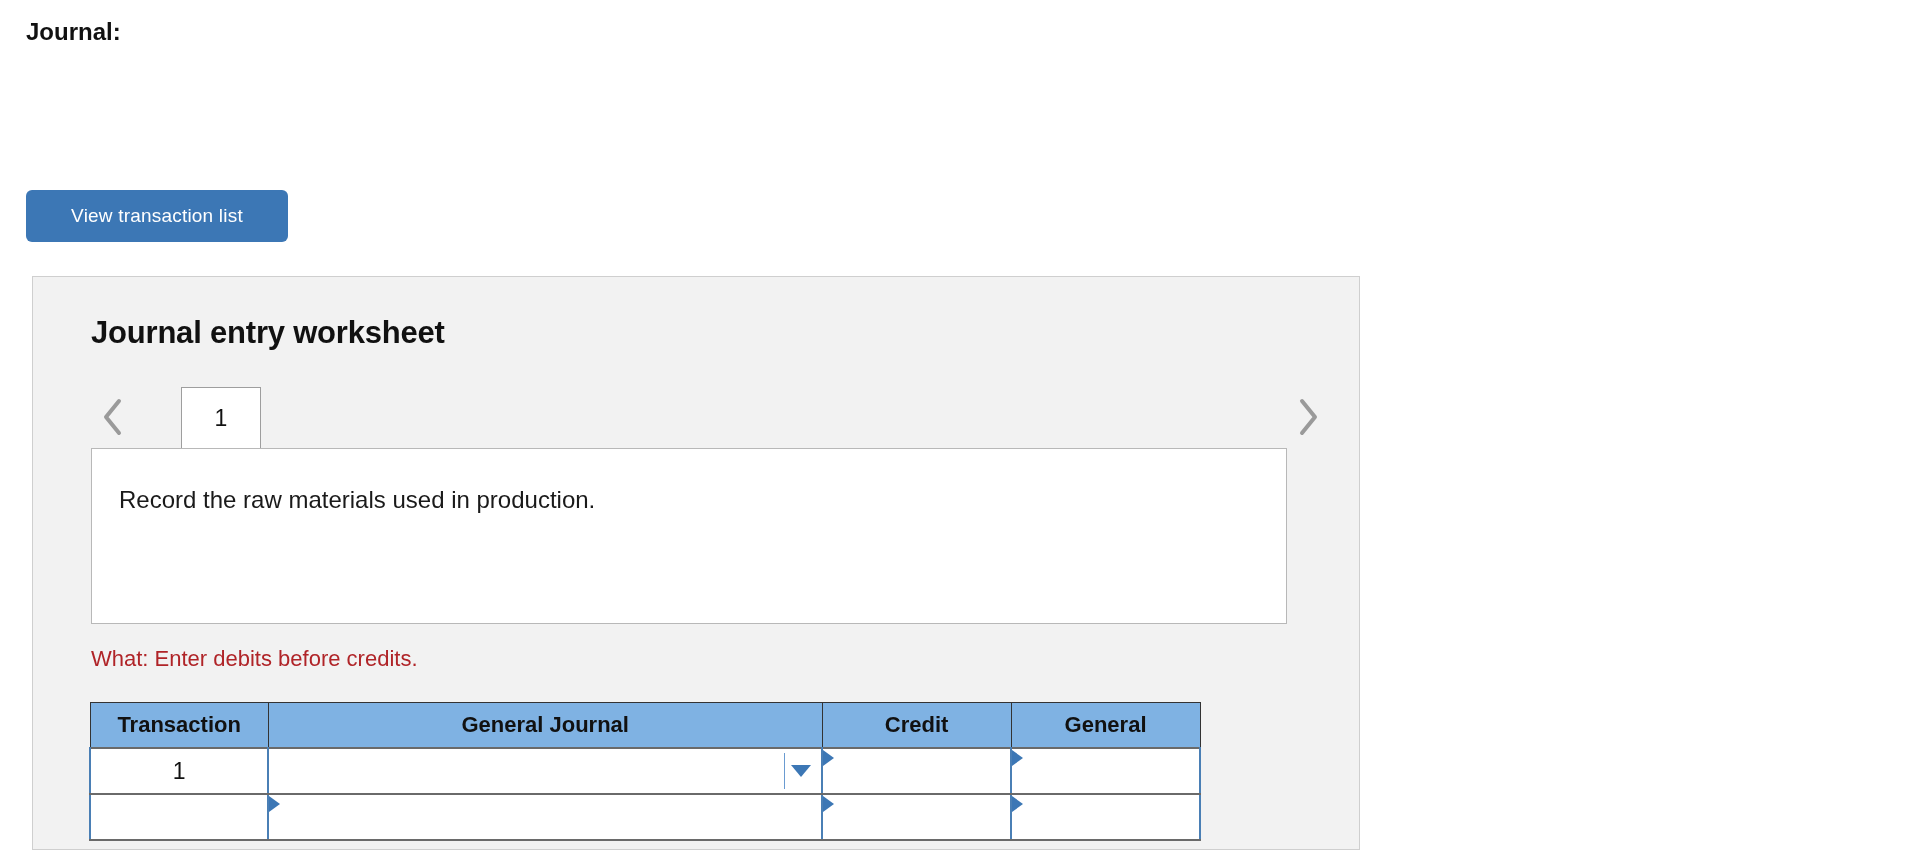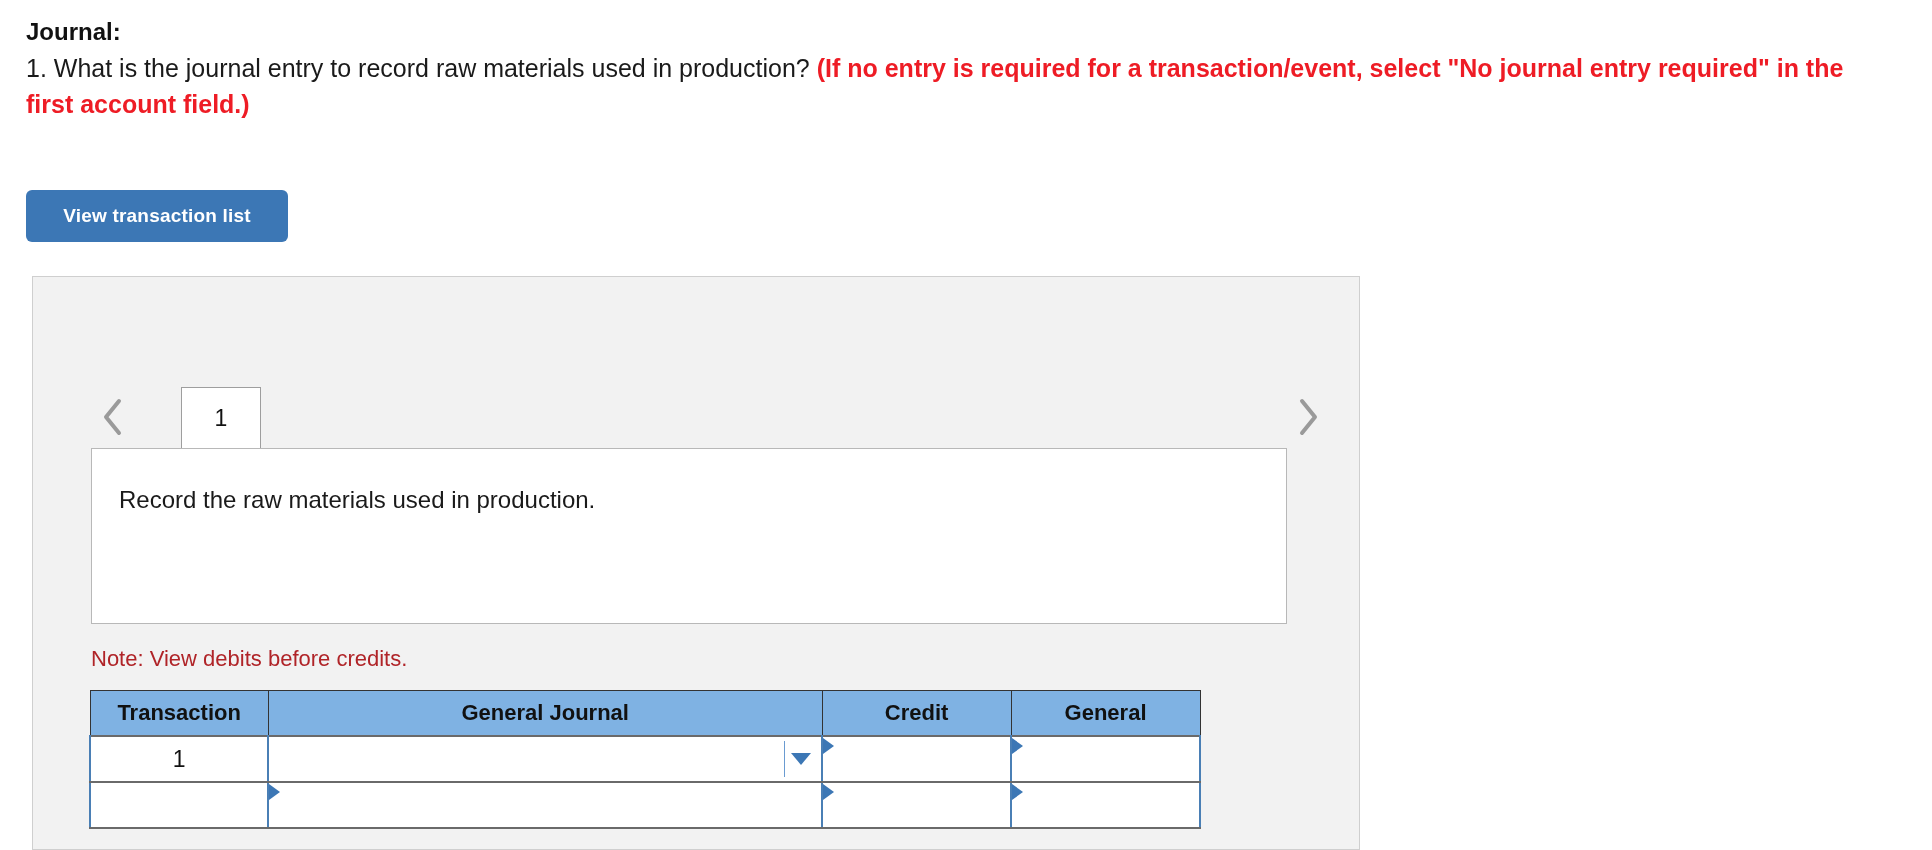--- a/index.html
+++ b/index.html
@@ -46,21 +46,21 @@
     left: 26px;
     top: 190px;
     width: 262px;
     height: 52px;
     background: #3c77b5;
     border: none;
     border-radius: 6px;
     color: #ffffff;
     font-family: "Liberation Sans", sans-serif;
     font-size: 19px;
-    font-weight: bold;
+    font-weight: normal;
     letter-spacing: 0.2px;
     cursor: pointer;
     padding: 0;
   }
 
   
   #worksheet-panel {
     position: absolute;
     left: 32px;
     top: 276px;
@@ -144,21 +144,21 @@
     left: 58px;
     top: 369px;
     font-size: 22px;
     color: #b02428;
   }
 
   
   #journal-table {
     position: absolute;
     left: 56px;
-    top: 413px;
+    top: 425px;
     width: 1112px;
   }
   #journal-table table {
     border-collapse: collapse;
     table-layout: fixed;
     width: 1112px;
   }
   #journal-table th {
     background: #7fb2e3;
     border: 1px solid #333333;
@@ -229,27 +229,27 @@
     bottom: 4px;
     width: 1px;
     background: #6a9bd1;
   }
 </style>
 </head>
 <body>
 
 <div id="question-block">
   <div class="req-label">Journal:</div>
-  <div class="req-body"><span>1. What is the journal entry to record raw materials used in production? </span><span class="req-emph">(If no entry is required for a transaction/event, select "No journal entry required" in the first account field.)</span></div>
 </div>
 
 <button id="view-transaction-list-button">View transaction list</button>
 
 <div id="worksheet-panel">
 
+  <div id="worksheet-title">Journal entry worksheet</div>
 
   <div id="tab-strip">
 
     <div class="chevron" id="prev-entry-button">
       <svg width="46" height="52" viewBox="0 0 46 52" aria-hidden="true">
         <polyline points="28,10 15,26 28,42" fill="none" stroke="#9a9a9a" stroke-width="4" stroke-linecap="round" stroke-linejoin="round"></polyline>
       </svg>
     </div>
 
     <div id="tab-1">
@@ -260,21 +260,21 @@
       <svg width="46" height="52" viewBox="0 0 46 52" aria-hidden="true">
         <polyline points="17,10 30,26 17,42" fill="none" stroke="#9a9a9a" stroke-width="4" stroke-linecap="round" stroke-linejoin="round"></polyline>
       </svg>
     </div>
   </div>
 
   <div id="entry-description-box">
     <div id="entry-description-text">Record the raw materials used in production.</div>
   </div>
 
-  <div id="debit-credit-note">Note: View debits before credits.</div>
+  <div id="debit-credit-note">What: Enter debits before credits.</div>
 
   <div id="journal-table">
     <table>
       <colgroup>
         <col class="col-txn">
           <col class="col-gj">
           <col class="col-debit">
           <col class="col-credit">
       </colgroup>
       <thead>

